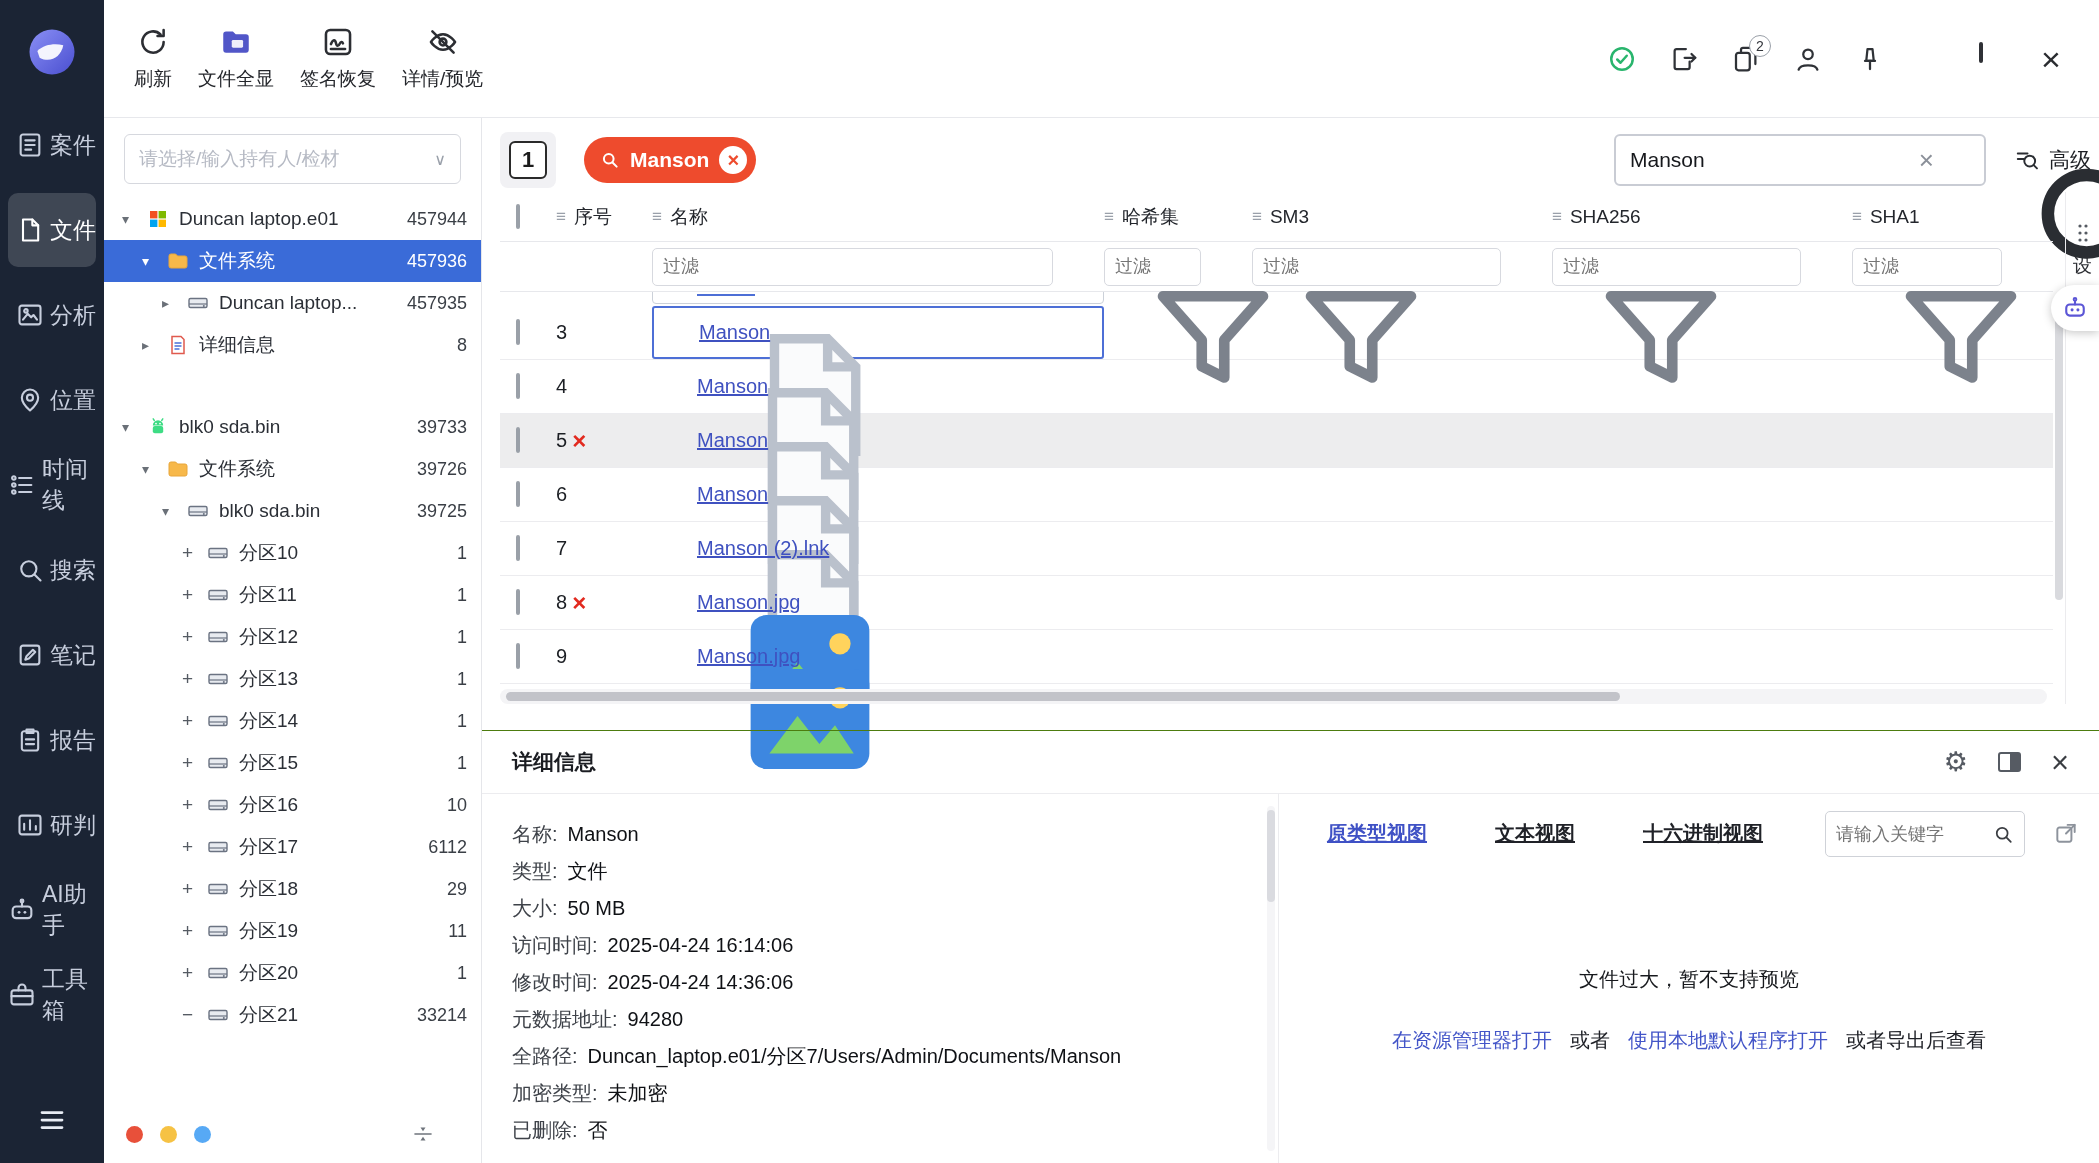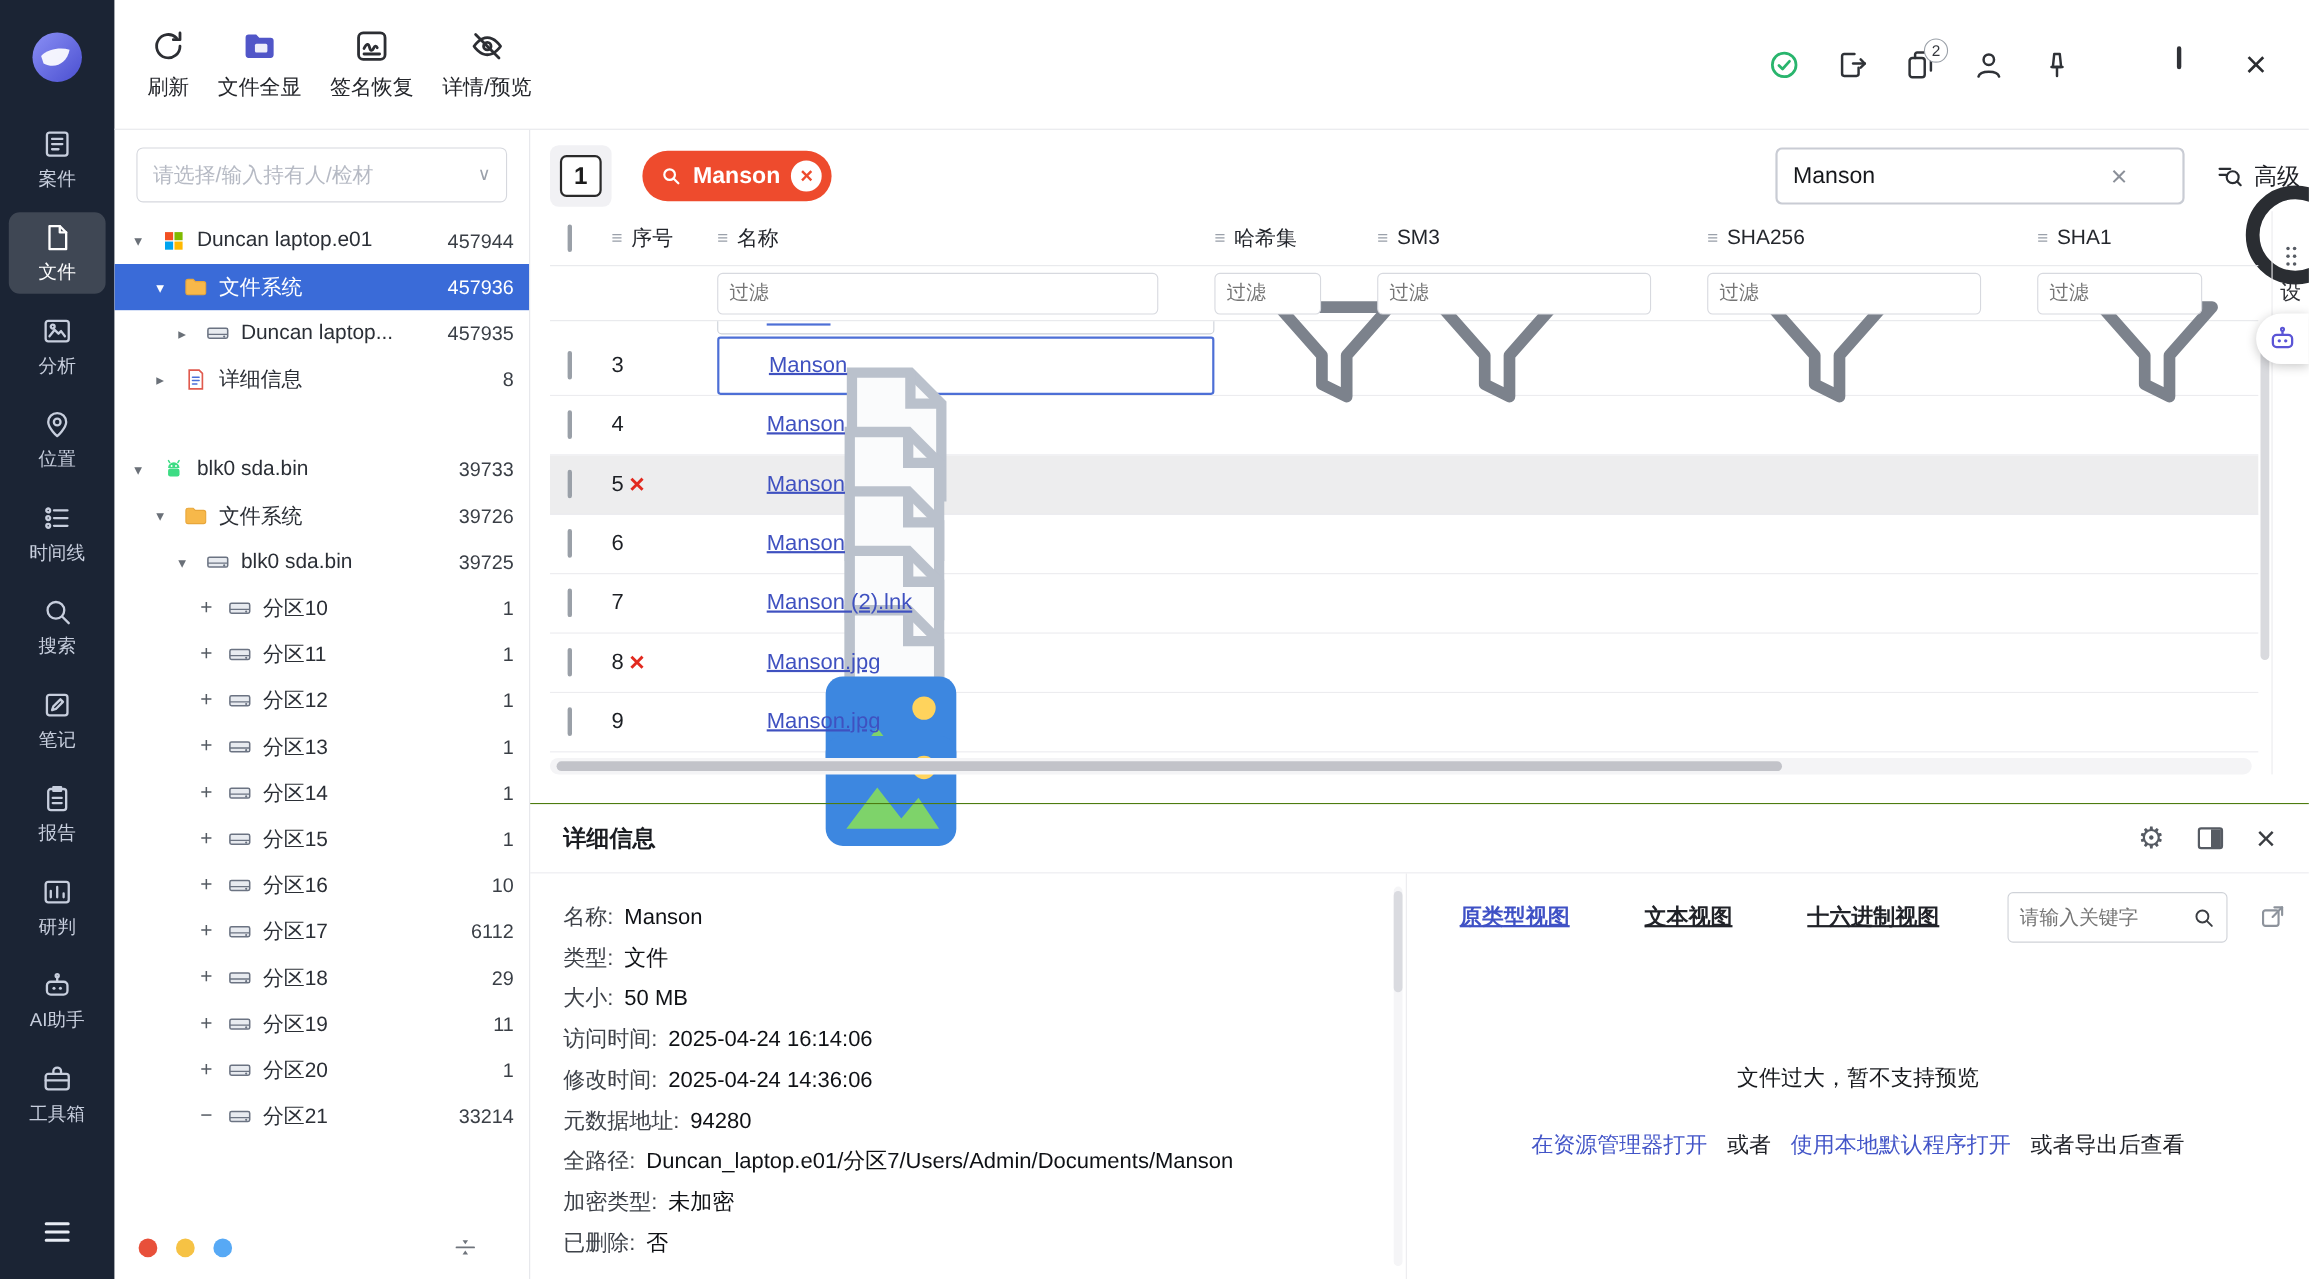--- a/index.html
+++ b/index.html
@@ -6,21 +6,21 @@
   html,body { width:2099px; height:1163px; overflow:hidden;
     font-family:"Liberation Sans","DejaVu Sans",sans-serif; background:#fff; color:#1c1f24; }
   .app { display:flex; width:100%; height:100%; }
   svg { display:block; }
   .stk { fill:none; stroke:currentColor; stroke-width:1.8; stroke-linecap:round; stroke-linejoin:round; }
 
   
   .sidebar { width:104px; background:#1b2434; display:flex; flex-direction:column; align-items:center; flex:none; }
   .logo { height:104px; width:100%; display:flex; align-items:center; justify-content:center; }
   .nav { flex:1; width:100%; display:flex; flex-direction:column; align-items:center; gap:11px; padding-top:4px; }
-  .nav-item { width:88px; height:74px; border-radius:10px; display:flex; flex-direction:column; align-items:center; justify-content:center; gap:6px; color:#c7cedd; font-size:17px; cursor:pointer; }
+  .nav-item { width:88px; height:74px; border-radius:10px; display:flex; align-items:center; justify-content:flex-end; gap:6px; color:#c7cedd; font-size:23px; cursor:pointer; }
   .nav-item svg { width:28px; height:28px; }
   .nav-item.active { background:rgba(255,255,255,.16); color:#fff; }
   .hamburger { margin:0 0 28px; color:#e8ecf4; }
   .hamburger svg { width:30px; height:30px; }
 
   
   .rightcol { flex:1; display:flex; flex-direction:column; min-width:0; }
 
   
   .toolbar { height:118px; border-bottom:1px solid #e7e8ec; display:flex; align-items:center; padding:0 28px 0 30px; flex:none; }
@@ -75,21 +75,21 @@
 
   
   .mid { display:flex; margin-left:18px; flex:none; }
   .table-wrap { flex:1; min-width:0; --cols:56px 96px 452px 148px 300px 300px minmax(150px,1fr); }
   .thead, .tfilter, .row { display:grid; grid-template-columns:var(--cols); align-items:center; }
   .thead { height:50px; border-bottom:1px solid #e7e8ec; font-size:19px; color:#23262c; }
   .th { display:flex; align-items:center; gap:8px; cursor:pointer; }
   .th .bars { color:#9aa0aa; font-size:17px; }
   .cbx { width:21px; height:21px; border:2px solid #9aa0a8; border-radius:3px; margin-left:16px; background:#fff; cursor:pointer; }
   .tfilter { height:50px; border-bottom:1px solid #e7e8ec; }
-  .fcell { display:flex; align-items:flex-start; gap:10px; padding-right:20px; }
+  .fcell { display:flex; align-items:flex-end; gap:10px; padding-right:20px; }
   .fcell input { flex:1; min-width:0; height:38px; border:1.5px solid #d7d9df; border-radius:5px; padding:0 10px; font-size:18px; color:#444; outline:none; }
   .funnel { width:21px; height:21px; color:#7c828c; flex:none; cursor:pointer; }
   .row { height:54px; border-bottom:1px solid #ececef; font-size:20px; }
   .row.hovered { background:#ededee; }
   .numcell { display:flex; align-items:center; gap:5px; color:#1c1f24; }
   .flag { color:#e22a1f; font-weight:700; font-size:24px; line-height:1; }
   .namecell { display:flex; align-items:center; gap:12px; height:100%; padding:0 10px 0 8px; }
   .namecell.outlined { border:2px solid #4d6fd6; border-radius:3px; background:#fff; }
   .fic { width:25px; height:25px; flex:none; }
   .flink { color:#3f51c0; text-decoration:underline; cursor:pointer; white-space:nowrap; }

